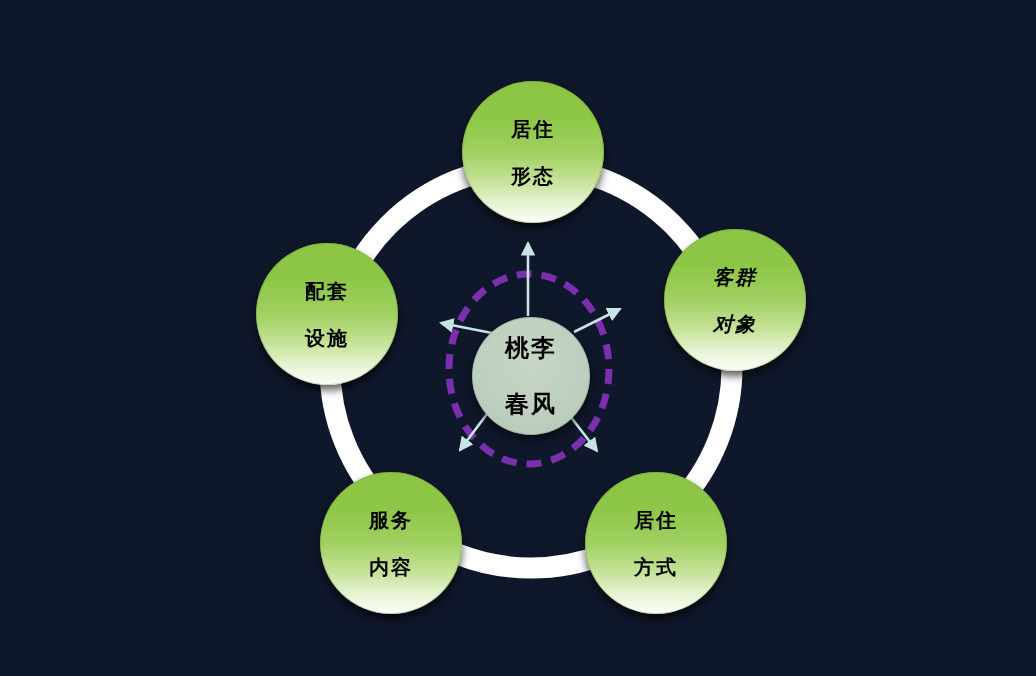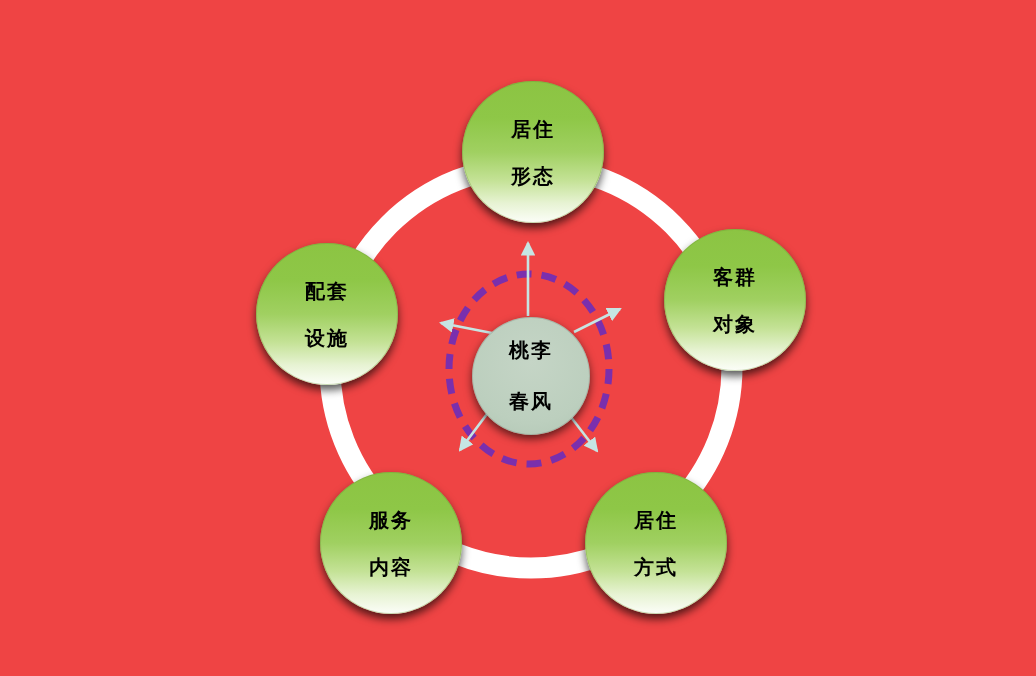--- a/index.html
+++ b/index.html
@@ -1,20 +1,20 @@
 <!DOCTYPE html>
 <html><head>
 <meta charset="utf-8">
 <style>
   html, body { margin: 0; padding: 0; background: #000; }
   .stage {
     position: relative;
     width: 1036px;
     height: 676px;
-    background: #ef4444;
+    background: #0f172a;
     overflow: hidden;
     font-family: "Liberation Sans", "DejaVu Sans", sans-serif;
   }
   .layer {
     position: absolute;
     left: 0; top: 0;
   }
   .node {
     position: absolute;
     width: 142px;
@@ -32,35 +32,35 @@
     background: linear-gradient(180deg,
       #8cc443 0%, #8ec747 26%, #a0d061 50%,
       #c4e296 70%, #e7f3d3 86%, #fcfef9 100%);
     box-shadow: 0 5px 9px rgba(0,0,0,0.65),
                 inset 0 0 0 1px rgba(105,150,55,0.35);
     z-index: 3;
   }
   .node span { line-height: 1; }
   .node-top          { left: 462px; top:  81px; }
   .node-left         { left: 256px; top: 243px; font-family: Liberation Serif, serif; }
-  .node-right        { left: 664px; top: 229px; }
+  .node-right        { left: 664px; top: 229px; font-style: italic; }
   .node-bottom-left  { left: 320px; top: 472px; }
   .node-bottom-right { left: 585px; top: 472px; }
   .node-center {
     position: absolute;
     left: 472px; top: 317px;
     width: 118px;
     height: 118px;
     border-radius: 50%;
     display: flex;
     flex-direction: column;
     align-items: center;
     justify-content: center;
     row-gap: 24px;
-    font-size: 20px;
+    font-size: 24px;
     font-weight: bold;
     color: #000000;
     letter-spacing: 2px;
     background: radial-gradient(circle at 50% 38%,
       #c5d5c6 0%, #bccfbe 65%, #b0c5b3 100%);
     box-shadow: 0 4px 8px rgba(0,0,0,0.6),
                 inset 0 0 0 1px rgba(0,0,0,0.12);
     z-index: 4;
   }
 </style>

